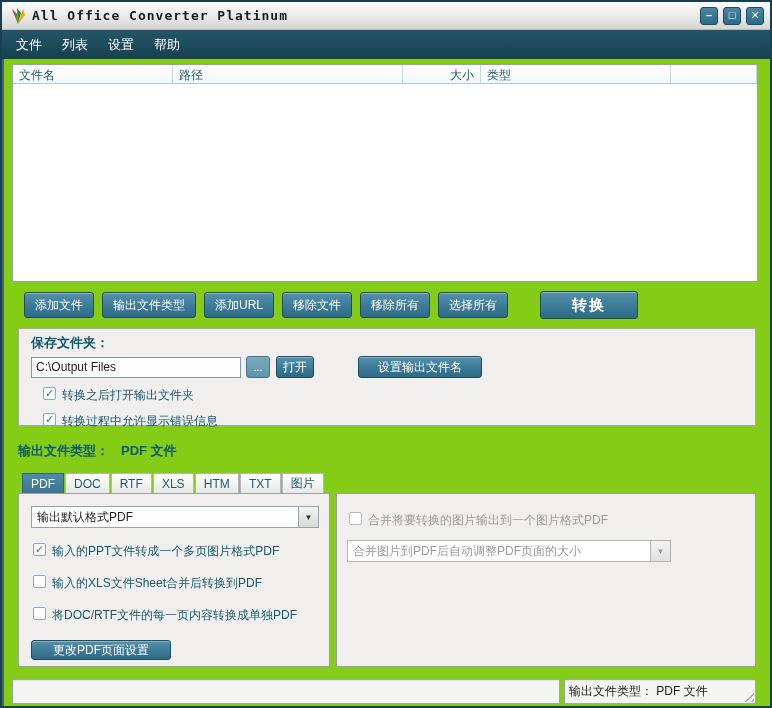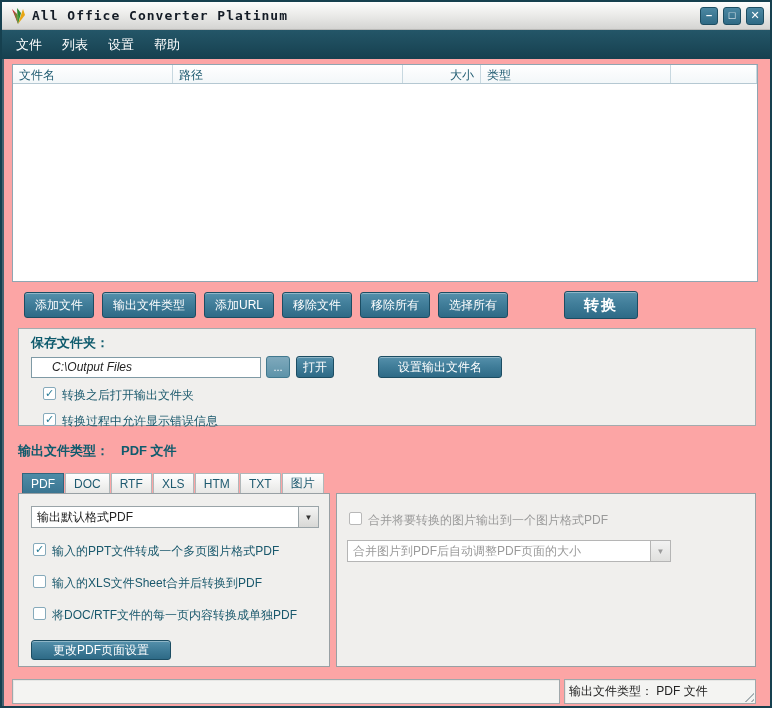--- a/index.html
+++ b/index.html
@@ -1,19 +1,19 @@
 <!DOCTYPE html>
 <html><head>
 <meta charset="utf-8">
 <style>
   * { margin:0; padding:0; box-sizing:border-box; }
   html,body { width:772px; height:708px; }
   body { font-family:"Liberation Sans","DejaVu Sans",sans-serif; background:#6b7c84; }
 
-  .window { width:772px; height:708px; background:#fca5a5;
+  .window { width:772px; height:708px; background:#84cc16;
     border:2px solid #16404f; outline:1px solid #0b242e; display:flex; flex-direction:column; }
 
   
   .titlebar { height:28px; background:linear-gradient(#fdfdfd,#e8e8e6 55%,#d4d4d2);
     border-bottom:1px solid #b9b9b7; display:flex; align-items:center; padding:0 6px; flex:0 0 auto; }
   .app-icon { width:20px; height:20px; margin-right:4px; flex:0 0 auto; }
   .app-title { font-family:"DejaVu Sans Mono","Liberation Mono",monospace; font-weight:bold;
     font-size:13px; color:#141c26; letter-spacing:1px; }
   .winbtns { margin-left:auto; display:flex; gap:5px; }
   .winbtn { width:18px; height:18px; background:linear-gradient(#4b87a2,#2f6a85);
@@ -37,30 +37,30 @@
   .ft-cell.num { text-align:right; }
   .ft-body { flex:1; background:#fff; }
 
   
   .toolbar { display:flex; align-items:center; margin-top:9px; padding-left:12px; gap:8px; }
   .tbtn { height:26px; background:linear-gradient(#5590ab 0%,#417e9a 45%,#2e6a86 100%);
     border:1px solid #1c4d63; border-radius:3px; color:#fff; font-size:12px;
     font-family:"Liberation Sans","DejaVu Sans",sans-serif;
     display:flex; align-items:center; justify-content:center; padding:0 10px;
     box-shadow:inset 0 1px 0 rgba(255,255,255,.35); cursor:default; white-space:nowrap; }
-  .convert { margin-left:auto; margin-right:120px; width:74px; height:28px;
+  .convert { margin-left:auto; margin-right:120px; width:98px; height:28px;
     font-size:15px; font-weight:bold; letter-spacing:2px; }
 
   
   .groupbox { margin-top:9px; margin-left:6px; margin-right:2px; border:1px solid #a3abae;
     height:98px; padding:3px 10px 0 12px; background:#f0efed; }
   .gb-label { font-size:13px; font-weight:bold; color:#0f5b6d; margin-top:2px; }
   .gb-row { display:flex; align-items:center; margin-top:4px; }
-  .path-input { width:230px; height:21px; border:1px solid #7f9aa5; background:#fff;
-    font-size:12px; color:#222; padding:0 20px; font-family:"Liberation Sans","DejaVu Sans",sans-serif;font-style:italic; }
+  .path-input { width:210px; height:21px; border:1px solid #7f9aa5; background:#fff;
+    font-size:12px; color:#222; padding:0 4px; font-family:"Liberation Sans","DejaVu Sans",sans-serif; }
   .dots-btn { width:24px; height:22px; margin-left:5px;
     background:linear-gradient(#7fa9bc,#5d93a9); border:1px solid #41788e; border-radius:3px;
     color:#fff; font-size:11px; display:flex; align-items:flex-end; justify-content:center; padding-bottom:4px; }
   .open-btn { width:38px; height:22px; margin-left:6px; }
   .setname-btn { width:124px; height:22px; margin-left:44px; }
 
   .chk-row { display:flex; align-items:flex-start; gap:6px; margin:9px 0 0 12px; font-size:12px; color:#19586c; }
   .cb { width:13px; height:13px; border:1px solid #86aabb; background:#fff; border-radius:2px;
     display:inline-flex; align-items:center; justify-content:center; flex:0 0 auto; }
   .cb.checked::after { content:"✓"; font-size:11px; font-weight:bold; color:#2a7c96; line-height:1; }

